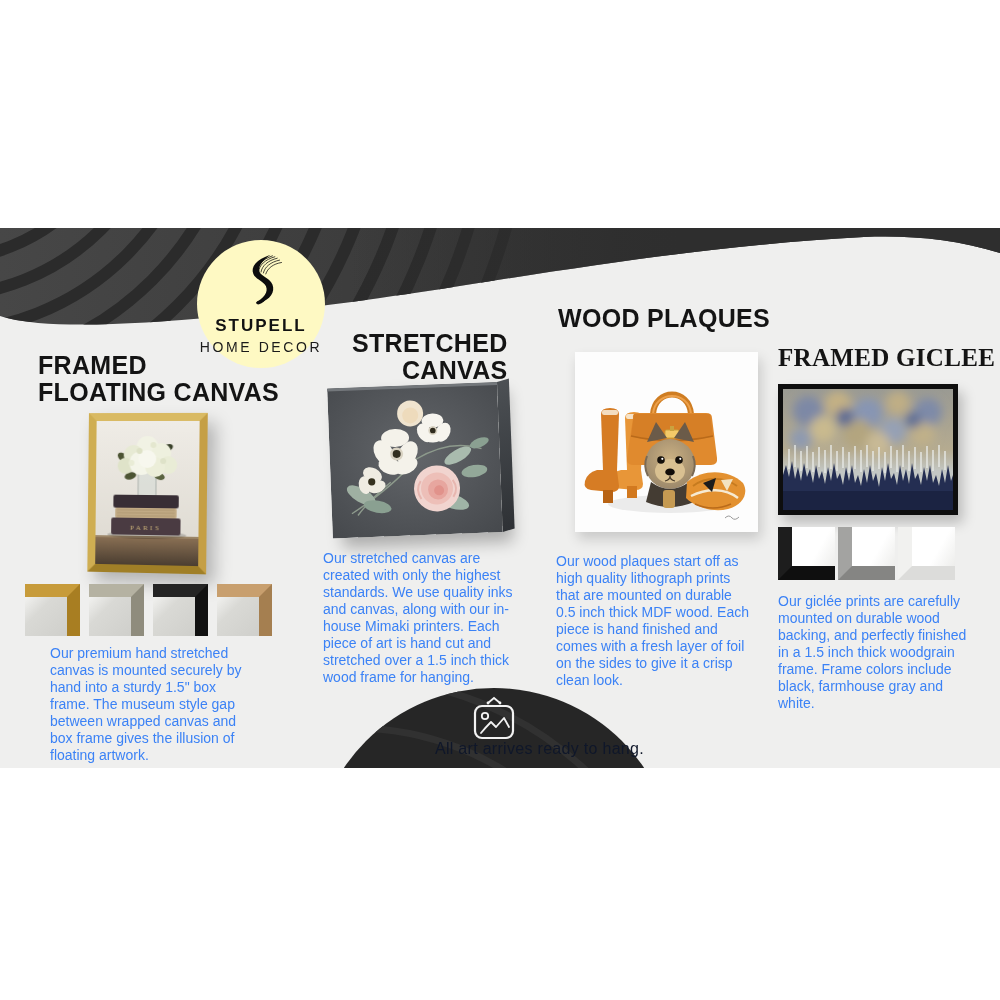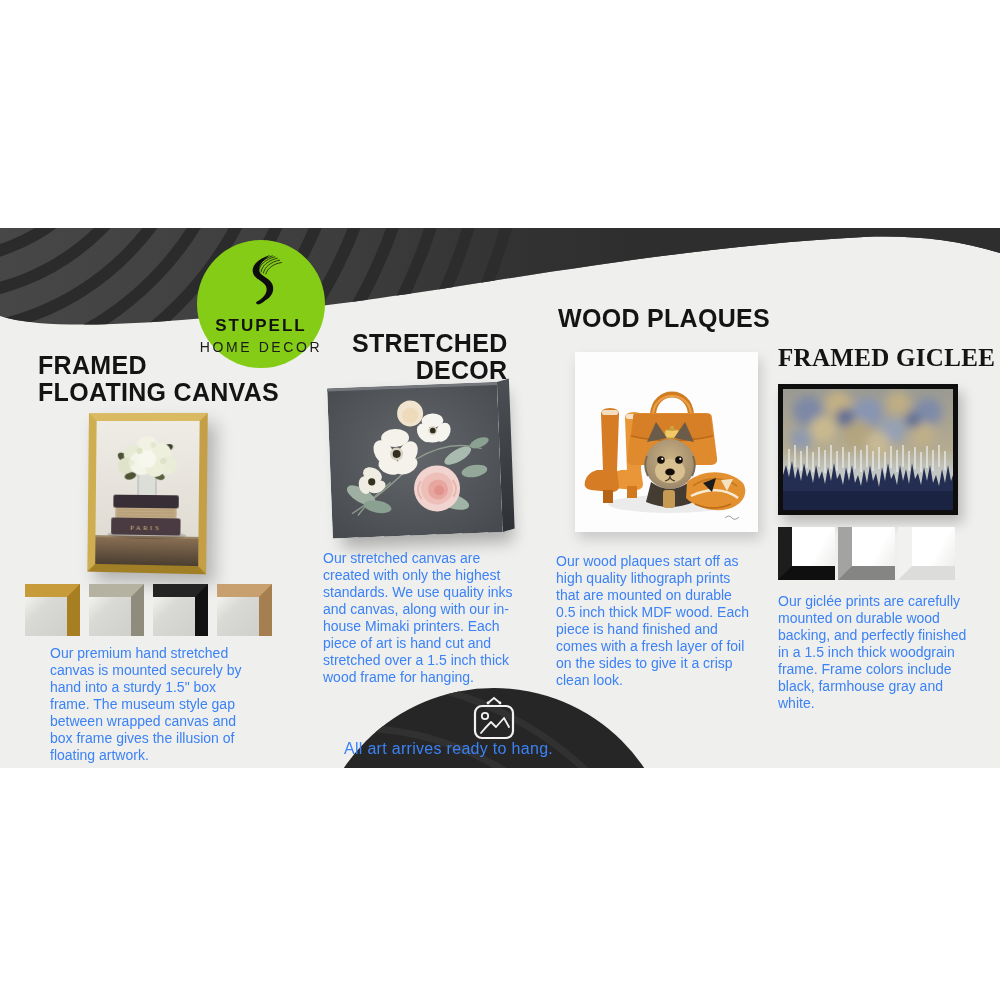--- a/index.html
+++ b/index.html
@@ -2,21 +2,21 @@
 <html><head>
 <meta charset="utf-8">
 <style>
   html,body{margin:0;padding:0;background:#ffffff;}
   .stage{position:relative;width:1000px;height:1000px;background:#ffffff;overflow:hidden;
          font-family:"Liberation Sans", sans-serif;}
   .gray-band{position:absolute;left:0;top:230px;width:1000px;height:538px;background:#efefee;}
   .wave{position:absolute;left:0;top:228px;width:1000px;height:120px;}
   
   .logo-circle{position:absolute;left:197px;top:240px;width:128px;height:128px;border-radius:50%;
-               background:#84cc16;display:flex;flex-direction:column;align-items:center;z-index:5;}
+               background:#fef9c3;display:flex;flex-direction:column;align-items:center;z-index:5;}
   .logo-mark{width:62px;height:62px;margin-top:12px;}
   .logo-brand{font-size:17px;font-weight:700;letter-spacing:2px;color:#121212;margin-top:2px;}
   .logo-tagline{font-size:14px;letter-spacing:2.6px;color:#1b1b1b;margin-top:3px;}
   
   .col-title{position:absolute;font-size:25px;line-height:27px;font-weight:700;color:#141414;letter-spacing:.3px;z-index:4;}
   .col-title span{display:block;}
   .col-desc{position:absolute;font-size:14px;line-height:17px;color:#3b82f6;z-index:4;}
   
   .art1{position:absolute;left:87px;top:413px;width:120px;height:160px;box-sizing:border-box;
         border:8px solid #c59f45;border-top-color:#d9ba63;border-left-color:#cfae52;border-bottom-color:#a07f27;
@@ -51,21 +51,21 @@
            background-image:linear-gradient(120deg,#ffffff 60%,#ededeb 100%);}
   .swatch4.s-black{border-left:14px solid #1d1d1d;border-bottom:14px solid #0f0f0f;}
   .swatch4.s-gray{border-left:14px solid #a3a3a1;border-bottom:14px solid #858583;}
   .swatch4.s-white{border-left:14px solid #f1f1ef;border-bottom:14px solid #dcdcda;}
   
   .dome{position:absolute;left:344px;top:688px;width:300px;height:80px;overflow:hidden;z-index:4;}
   .dome-circle{position:absolute;left:-31px;top:0;width:362px;height:362px;border-radius:50%;
                background:#262626;overflow:hidden;}
   .dome-swirl{position:absolute;left:0;top:0;}
   .dome-icon{position:absolute;left:127px;top:8px;z-index:2;}
-  .dome-text{position:absolute;left:0;top:52px;width:300px;text-align:left;color:#3b82f6;
+  .dome-text{position:absolute;left:0;top:52px;width:300px;text-align:right;color:#0f172a;
              font-size:16px;letter-spacing:.3px;z-index:2;}
 </style>
 </head>
 <body>
 
 <div class="stage">
 
   <div class="gray-band"></div>
 
   <svg class="wave" viewBox="0 0 1000 120" preserveAspectRatio="none">
@@ -121,21 +121,21 @@
     <div class="logo-brand">STUPELL</div>
     <div class="logo-tagline">HOME DECOR</div>
   </div>
 
   <div class="col-title" style="left:38px;top:352px;">
     <span>FRAMED</span>
     <span>FLOATING CANVAS</span>
   </div>
   <div class="col-title" style="left:352px;top:330px;text-align:right;">
     <span>STRETCHED</span>
-    <span>DECOR</span>
+    <span>CANVAS</span>
   </div>
   <div class="col-title" style="left:558px;top:305px;">
     <span>WOOD PLAQUES</span>
   </div>
   <div class="col-title" style="left:778px;top:344px;font-family:Liberation Serif, serif;">
     <span>FRAMED GICLEE</span>
   </div>
 
   <div class="art1">
     <svg viewBox="0 0 104 144" preserveAspectRatio="none">

